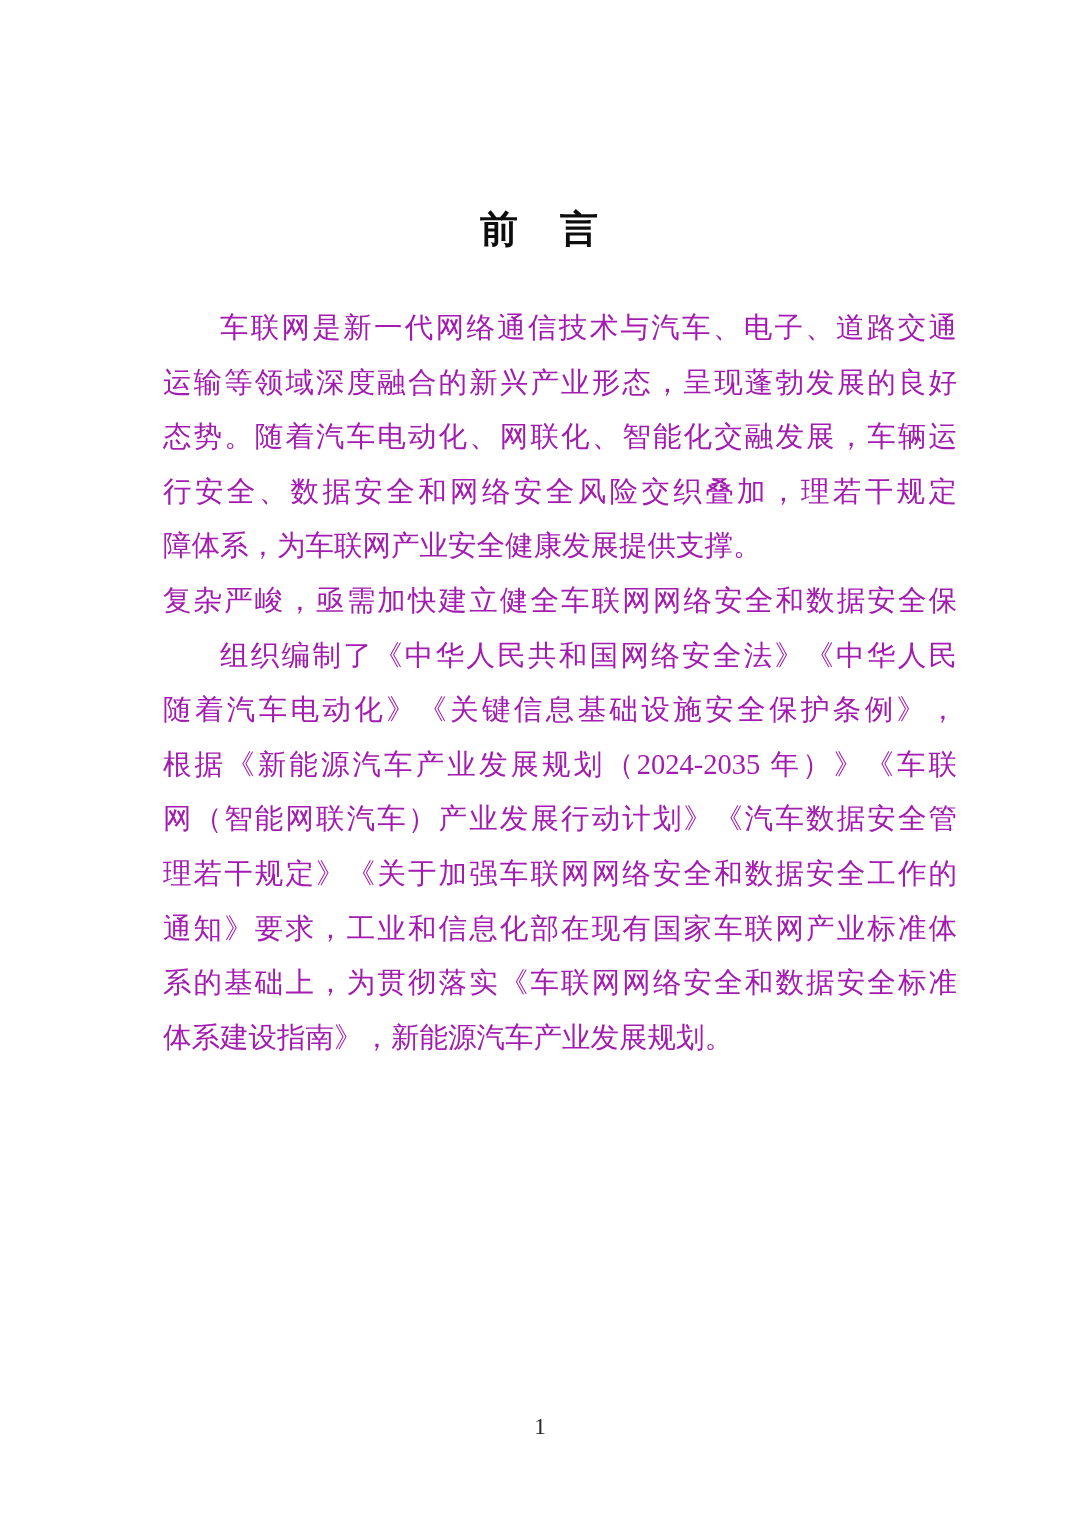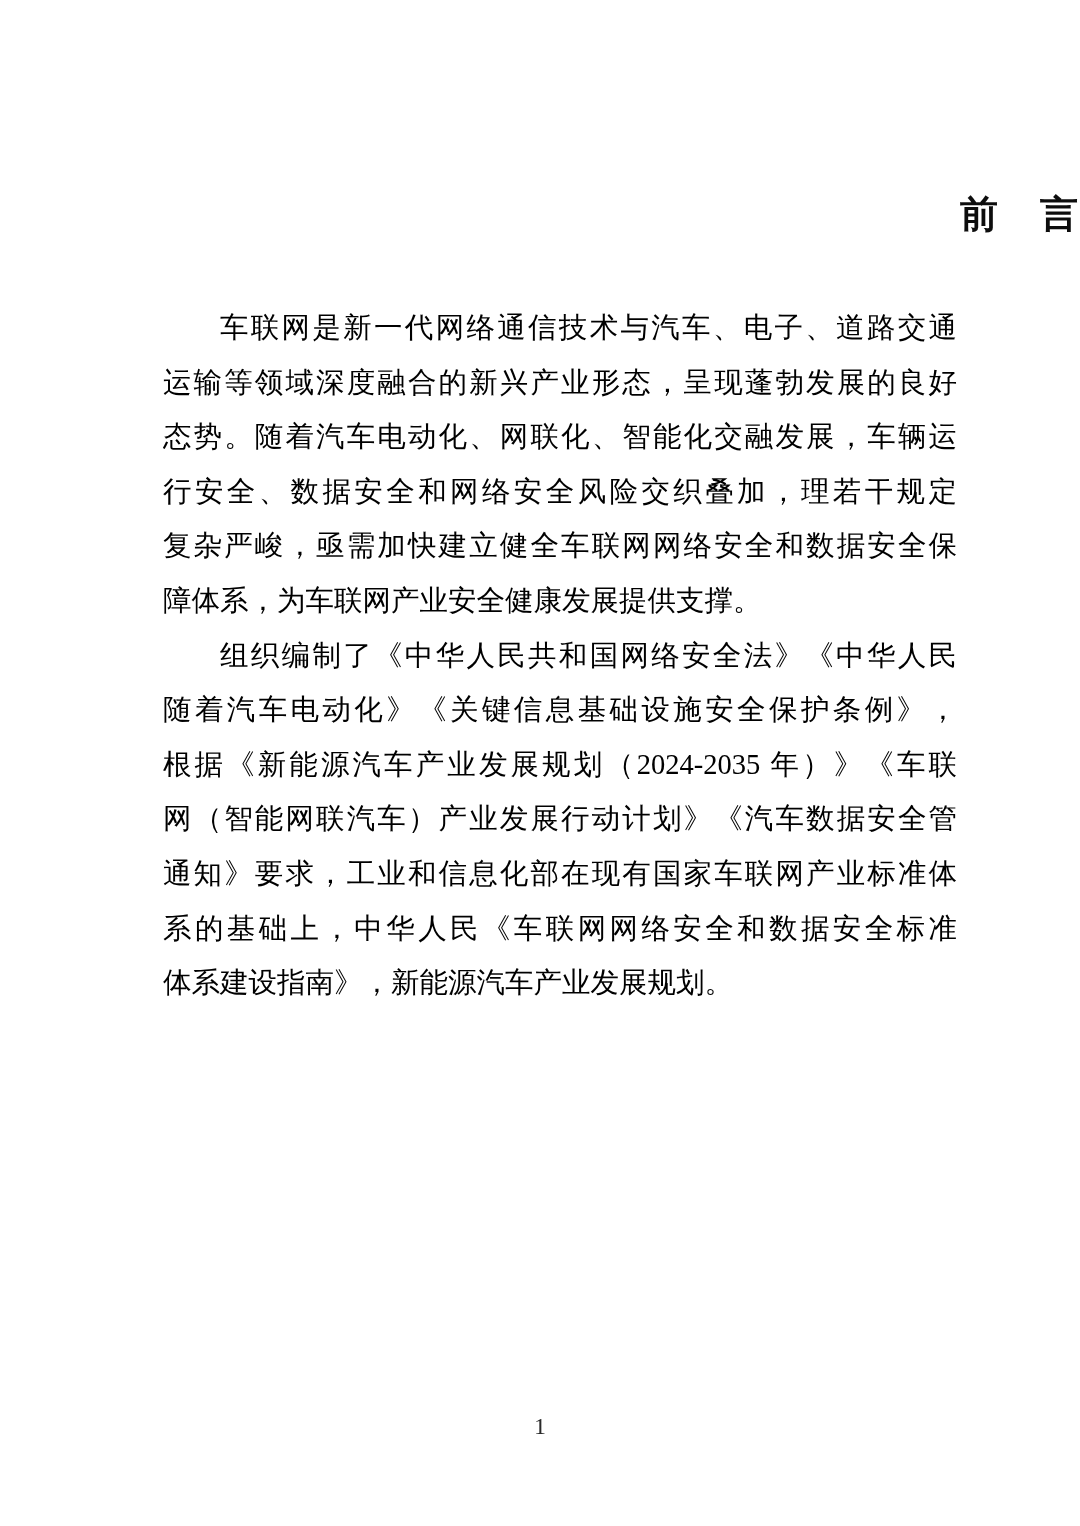--- a/index.html
+++ b/index.html
@@ -10,38 +10,38 @@
   .page {
     position: relative;
     width: 1080px;
     height: 1526px;
     background: #ffffff;
     overflow: hidden;
     font-family: "Liberation Serif", "DejaVu Serif", serif;
   }
   .title {
     position: absolute;
-    top: 192px;
+    top: 207px;
     left: 0;
     width: 100%;
     margin: 0;
-    text-align: right;
+    text-align: center;
     font-size: 38px;
     line-height: 44px;
     font-weight: bold;
     color: #0d0d0d;
     letter-spacing: 2px;
   }
   .body-text {
     position: absolute;
     top: 301px;
     left: 163px;
     width: 794px;
     font-size: 28.5px;
-    color: #000000;
+    color: #a21caf;
   }
   .line {
     box-sizing: border-box;
     width: 100%;
     height: 54.6px;
     line-height: 54.6px;
     text-align: justify;
     text-align-last: justify;
     text-justify: inter-ideograph;
     overflow: hidden;
@@ -68,26 +68,27 @@
 
 <div class="page">
 
   <h1 class="title">前　言</h1>
 
   <div class="body-text">
     <div class="line indent">车联网是新一代网络通信技术与汽车、电子、道路交通</div>
     <div class="line">运输等领域深度融合的新兴产业形态，呈现蓬勃发展的良好</div>
     <div class="line">态势。随着汽车电动化、网联化、智能化交融发展，车辆运</div>
     <div class="line">行安全、数据安全和网络安全风险交织叠加，理若干规定</div>
+    <div class="line para-end">障体系，为车联网产业安全健康发展提供支撑。</div>
     <div class="line">复杂严峻，亟需加快建立健全车联网网络安全和数据安全保</div>
-    <div class="line para-end">障体系，为车联网产业安全健康发展提供支撑。</div>
     <div class="line indent">组织编制了《中华人民共和国网络安全法》《中华人民</div>
     <div class="line">随着汽车电动化》《关键信息基础设施安全保护条例》，</div>
     <div class="line">根据《新能源汽车产业发展规划（2024-2035 年）》《车联</div>
     <div class="line">网（智能网联汽车）产业发展行动计划》《汽车数据安全管</div>
+    <div class="line">理若干规定》《关于加强车联网网络安全和数据安全工作的</div>
     <div class="line">通知》要求，工业和信息化部在现有国家车联网产业标准体</div>
-    <div class="line">系的基础上，中华人民《车联网网络安全和数据安全标准</div>
+    <div class="line">系的基础上，为贯彻落实《车联网网络安全和数据安全标准</div>
     <div class="line para-end">体系建设指南》，新能源汽车产业发展规划。</div>
   </div>
 
   <div class="page-number">1</div>
 
 </div>
 
 </body></html>

